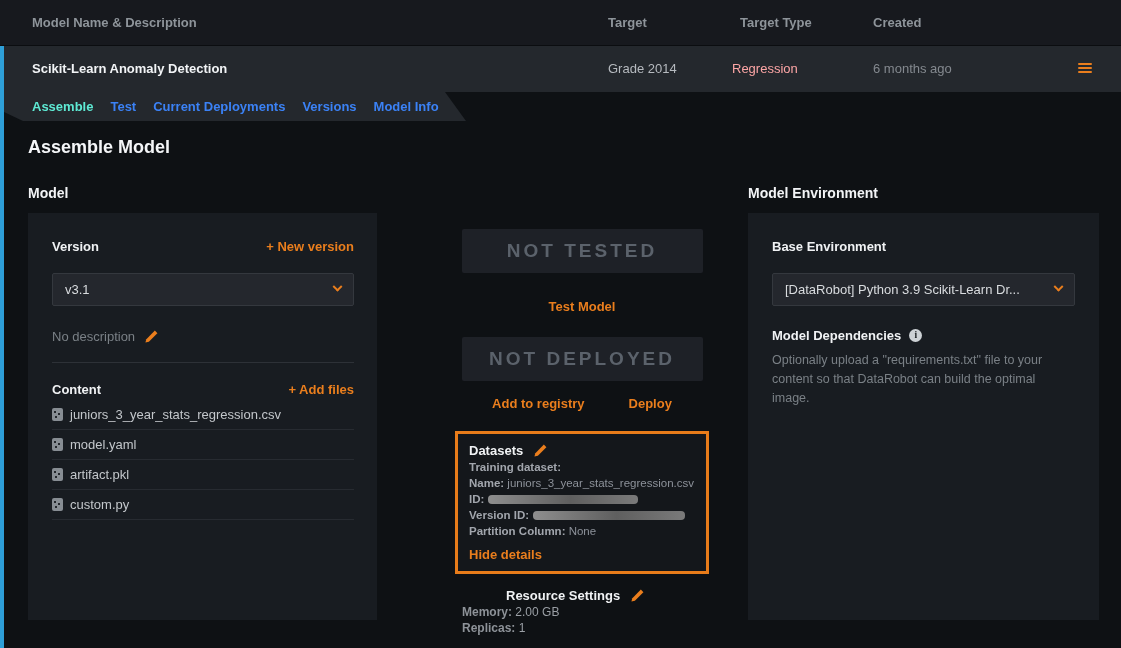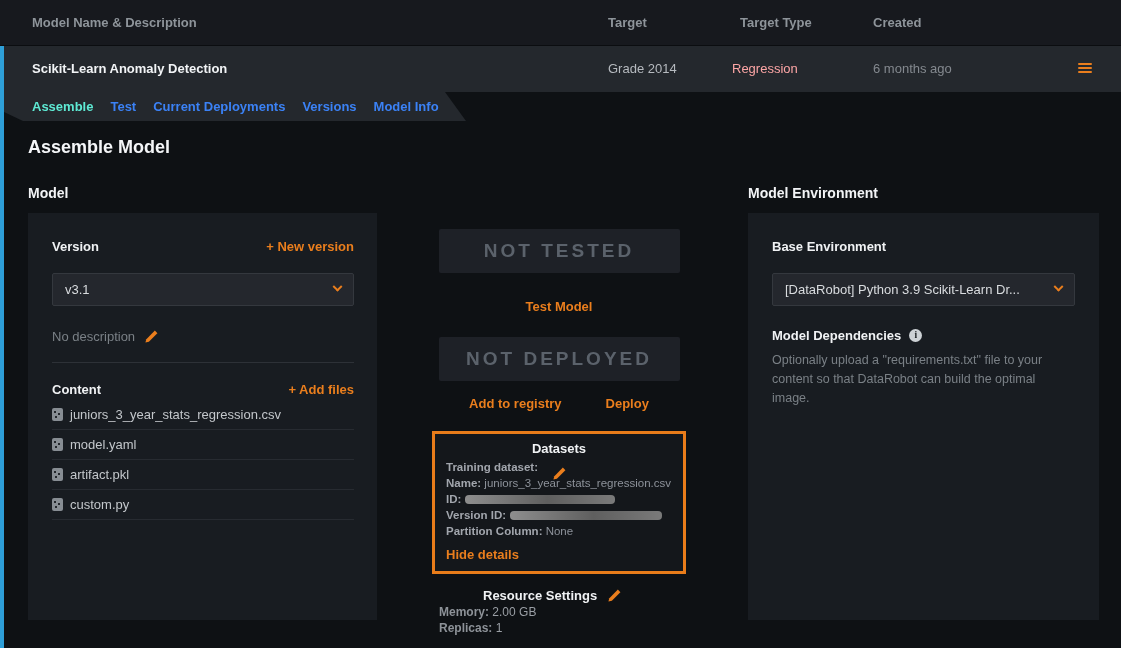--- a/index.html
+++ b/index.html
@@ -75,34 +75,34 @@
   .no-desc span { font-size:13px; color:#7a8086; }
   .divider { margin-top:18px; height:1px; background:#2d3137; }
   .content-row { margin-top:19px; }
   .file-list { margin-top:3px; }
   .file-item {
     display:flex; align-items:center; gap:7px; height:30px;
     border-bottom:1px solid #272b31; font-size:13px; color:#c3c7cb;
   }
   .file-item svg { flex:none; }
   
-  .middle { position:absolute; left:432px; top:229px; width:254px; }
+  .middle { position:absolute; left:455px; top:229px; width:254px; }
   .status-box {
     width:241px; height:44px; margin:0 auto; background:#1e2127; border-radius:2px;
     display:flex; align-items:center; justify-content:center;
     font-size:19px; font-weight:bold; letter-spacing:3px; color:#5b626b; white-space:nowrap;
   }
   .mid-link-single { margin-top:24px; text-align:center; }
   .box-2 { margin-top:22px; }
   .mid-links { margin-top:15px; display:flex; justify-content:center; gap:44px; }
   .datasets-box {
     margin-top:20px; width:254px; border:3px solid #e87c1a; background:#14171b;
     padding:7px 11px 8px 11px;
   }
-  .ds-title-row { display:flex; align-items:center; gap:10px; height:18px;flex-direction:column; }
+  .ds-title-row { display:flex; align-items:center; gap:10px; height:18px; }
   .ds-line { font-size:11.5px; line-height:16px; color:#8d929a; white-space:nowrap; overflow:hidden; }
   .ds-line b { color:#a2a6ad; }
   .redacted {
     display:inline-block; height:9px; border-radius:4px; vertical-align:middle; margin-left:4px;
     background:linear-gradient(90deg,#8e8e8e,#5f5f5f 55%,#7a7a7a);
     filter:blur(0.6px);
   }
   .red-id { width:150px; }
   .red-vid { width:152px; }
   .hide-details { margin-top:6px; }

